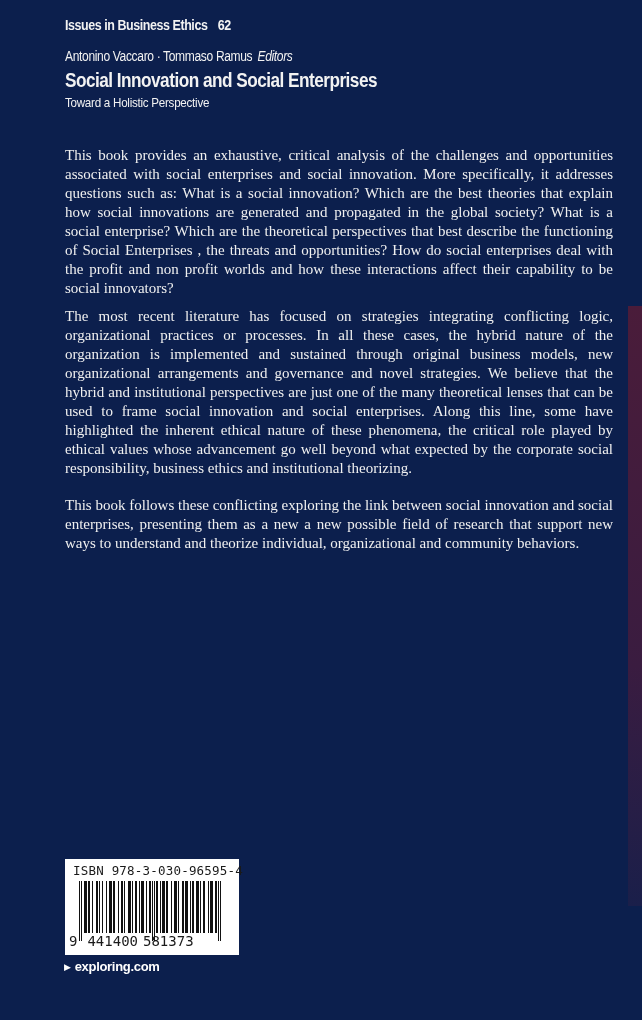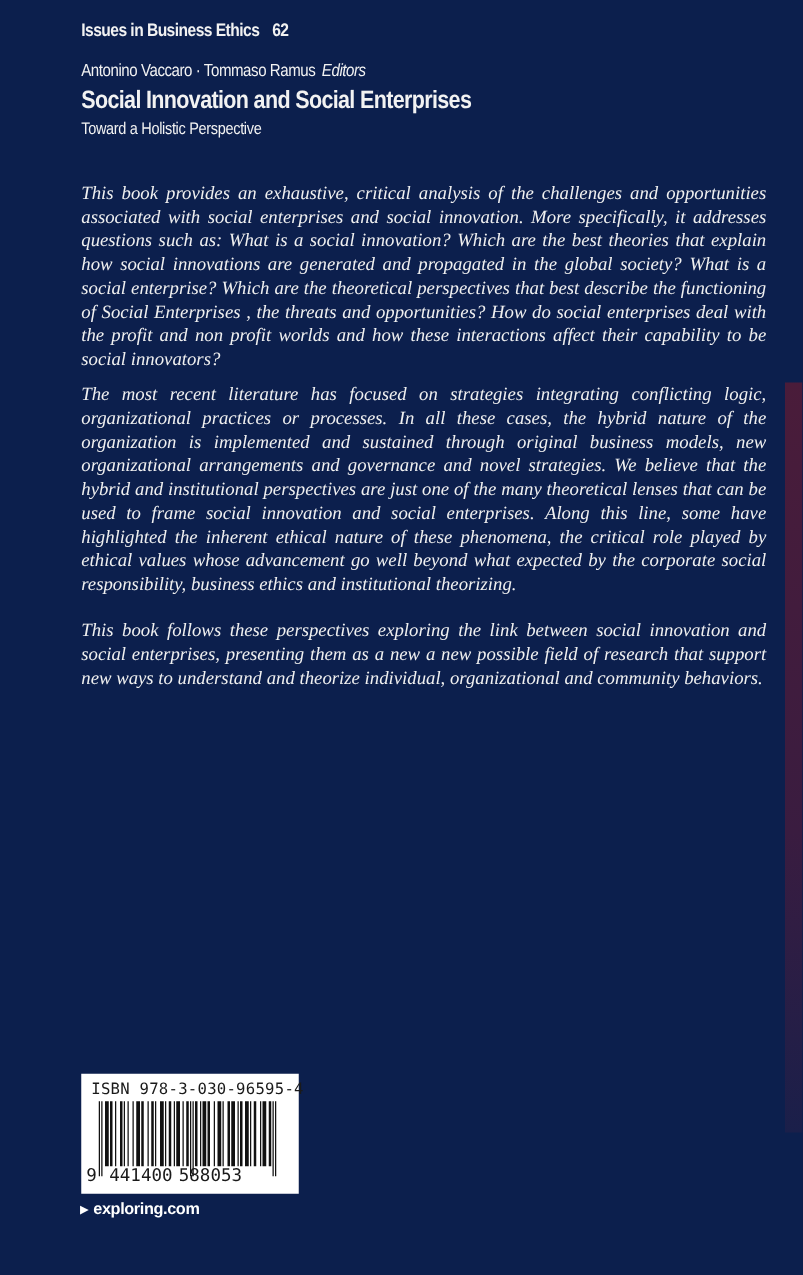--- a/index.html
+++ b/index.html
@@ -75,21 +75,20 @@
       left: 65px;
       top: 146px;
       width: 548px;
       font-size: 15px;
       line-height: 19px;
       text-align: justify;
       color: #f0f0f0;
     }
     .blurb p {
       margin: 0 0 9px 0;
-      font-style: italic;
     }
     .blurb p.gap {
       margin-top: 18px;
     }
     .side-stripe {
       position: absolute;
       left: 628px;
       top: 306px;
       width: 14px;
       height: 600px;
@@ -178,21 +177,21 @@
   <span>Antonino Vaccaro · Tommaso Ramus</span><span class="role">Editors</span>
 </div>
 
 <h1 class="book-title sans">Social Innovation and Social Enterprises</h1>
 
 <div class="book-subtitle sans">Toward a Holistic Perspective</div>
 
 <div class="blurb serif">
   <p>This book provides an exhaustive, critical analysis of the challenges and opportunities associated with social enterprises and social innovation. More specifically, it addresses questions such as: What is a social innovation? Which are the best theories that explain how social innovations are generated and propagated in the global society? What is a social enterprise? Which are the theoretical perspectives that best describe the functioning of Social Enterprises , the threats and opportunities? How do social enterprises deal with the profit and non profit worlds and how these interactions affect their capability to be social innovators?</p>
   <p>The most recent literature has focused on strategies integrating conflicting logic, organizational practices or processes. In all these cases, the hybrid nature of the organization is implemented and sustained through original business models, new organizational arrangements and governance and novel strategies. We believe that the hybrid and institutional perspectives are just one of the many theoretical lenses that can be used to frame social innovation and social enterprises. Along this line, some have highlighted the inherent ethical nature of these phenomena, the critical role played by ethical values whose advancement go well beyond what expected by the corporate social responsibility, business ethics and institutional theorizing.</p>
-  <p class="gap">This book follows these perspectives exploring the link between social innovation and social enterprises, presenting them as a new a new possible field of research that support new ways to understand and theorize individual, organizational and community behaviors.</p>
+  <p class="gap">This book follows these conflicting exploring the link between social innovation and social enterprises, presenting them as a new a new possible field of research that support new ways to understand and theorize individual, organizational and community behaviors.</p>
 </div>
 
 <div class="barcode-box">
   <div class="isbn-text">ISBN 978-3-030-96595-4</div>
   <div class="bars">
     <span class="long" style="width:1px"></span>
       <span class="gap" style="width:1px"></span>
       <span class="long" style="width:1px"></span>
     <span class="gap" style="width:2px"></span>
       <span style="width:3px"></span>
@@ -269,19 +268,19 @@
       <span class="gap" style="width:1px"></span>
       <span style="width:3px"></span>
       <span class="gap" style="width:2px"></span>
     <span style="width:2px"></span>
       <span class="gap" style="width:1px"></span>
     <span class="long" style="width:1px"></span>
       <span class="gap" style="width:1px"></span>
       <span class="long" style="width:1px"></span>
   </div>
   <div class="barcode-digits">
-    <span class="lead">9</span><span>441400</span><span style="margin-left:5px">588053</span>
+    <span class="lead">9</span><span>441400</span><span style="margin-left:5px">581373</span>
   </div>
 </div>
 
 <a class="publisher-link sans">
   <span class="arrow">▶</span><span>exploring.com</span>
 </a>
 
 </body></html>

